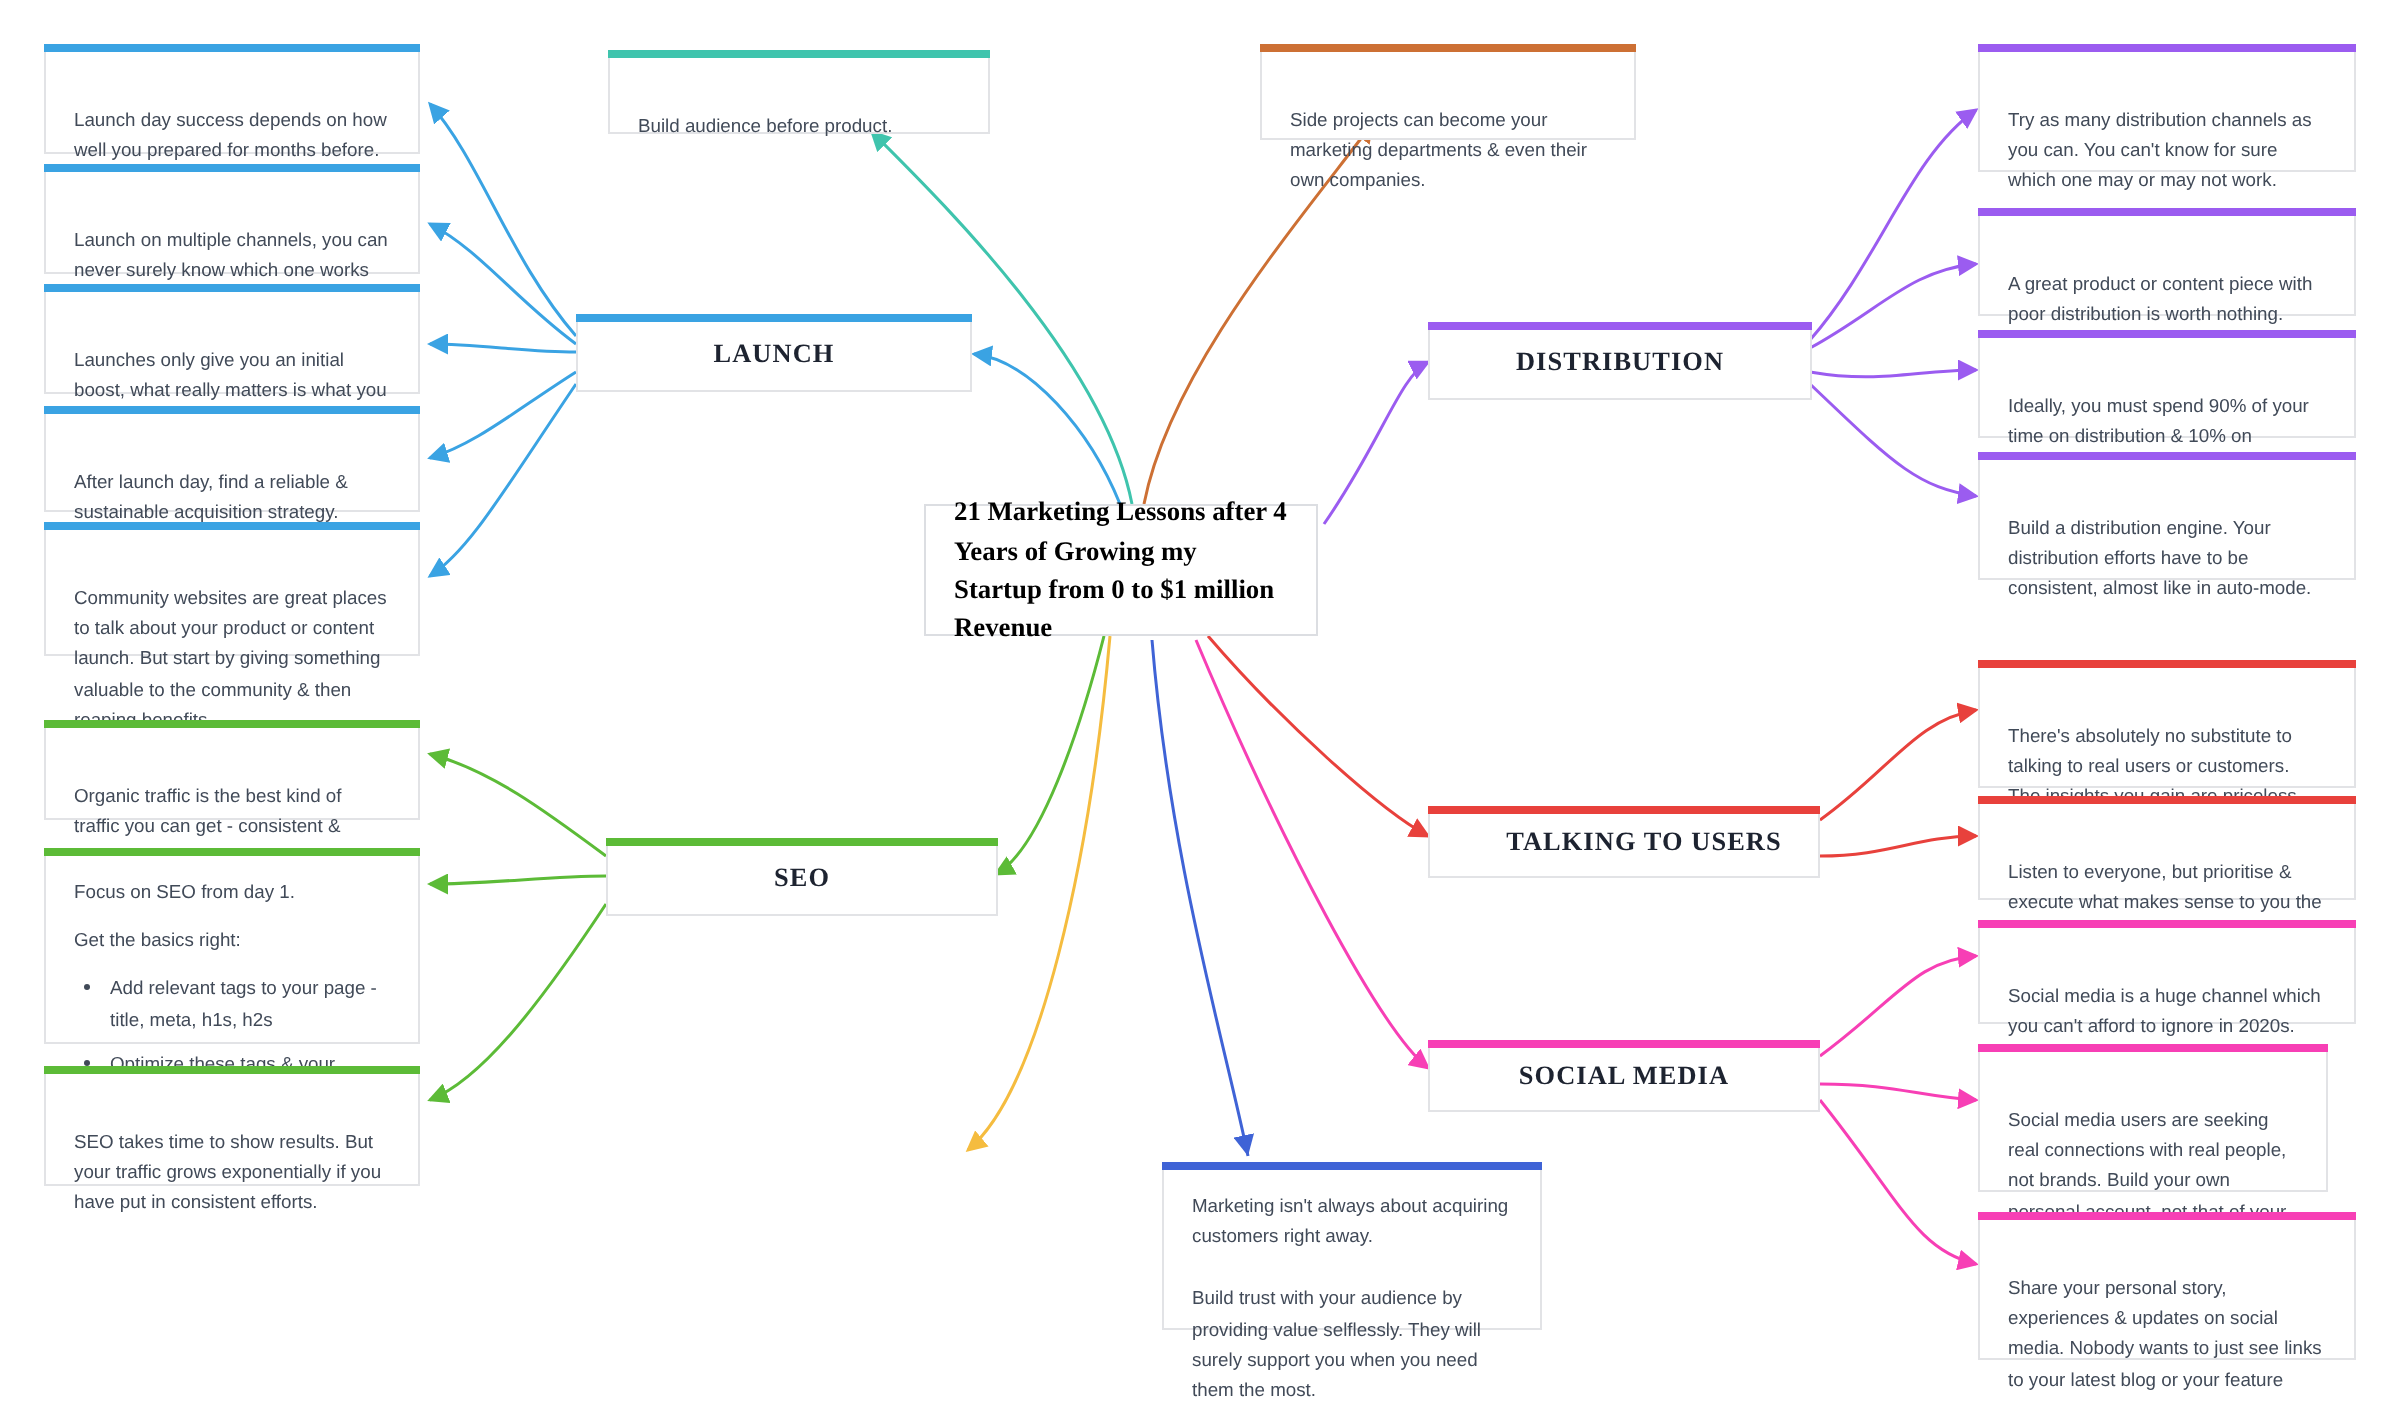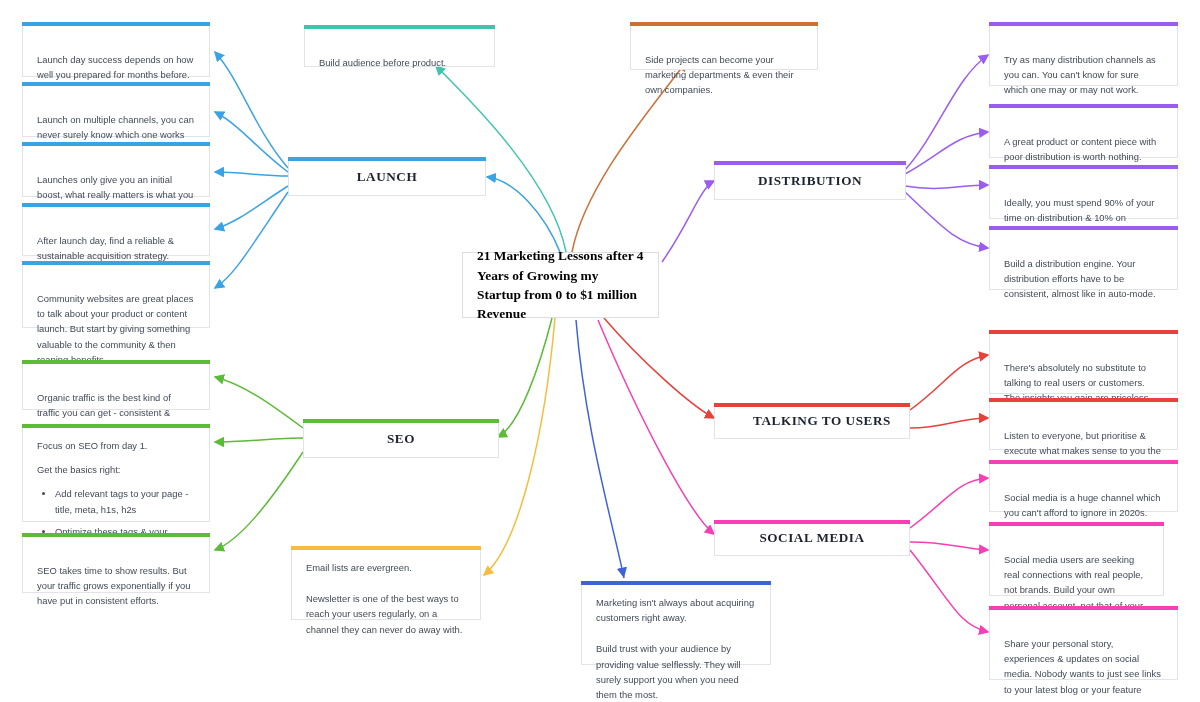--- a/index.html
+++ b/index.html
@@ -198,23 +198,19 @@
   </div>
 
   <div class="node leaf" style="left:304px;top:25px;width:191px;height:42px;--accent:#3fc4ad;">
     <p>Build audience before product.</p>
   </div>
 
   <div class="node leaf" style="left:630px;top:22px;width:188px;height:48px;--accent:#cd7034;">
     <p>Side projects can become your marketing departments &amp; even their own companies.</p>
   </div>
 
-  <div class="node leaf" style="left:291px;top:546px;width:190px;height:74px;--accent:#f5bc3f;">
-    <p>Email lists are evergreen.</p>
-    <p>Newsletter is one of the best ways to reach your users regularly, on a channel they can never do away with.</p>
-  </div>
 
   <div class="node leaf" style="left:581px;top:581px;width:190px;height:84px;--accent:#3f63d6;">
     <p>Marketing isn't always about acquiring customers right away.</p>
     <p>Build trust with your audience by providing value selflessly. They will surely support you when you need them the most.</p>
   </div>
 
 </div>
 
 </body></html>

